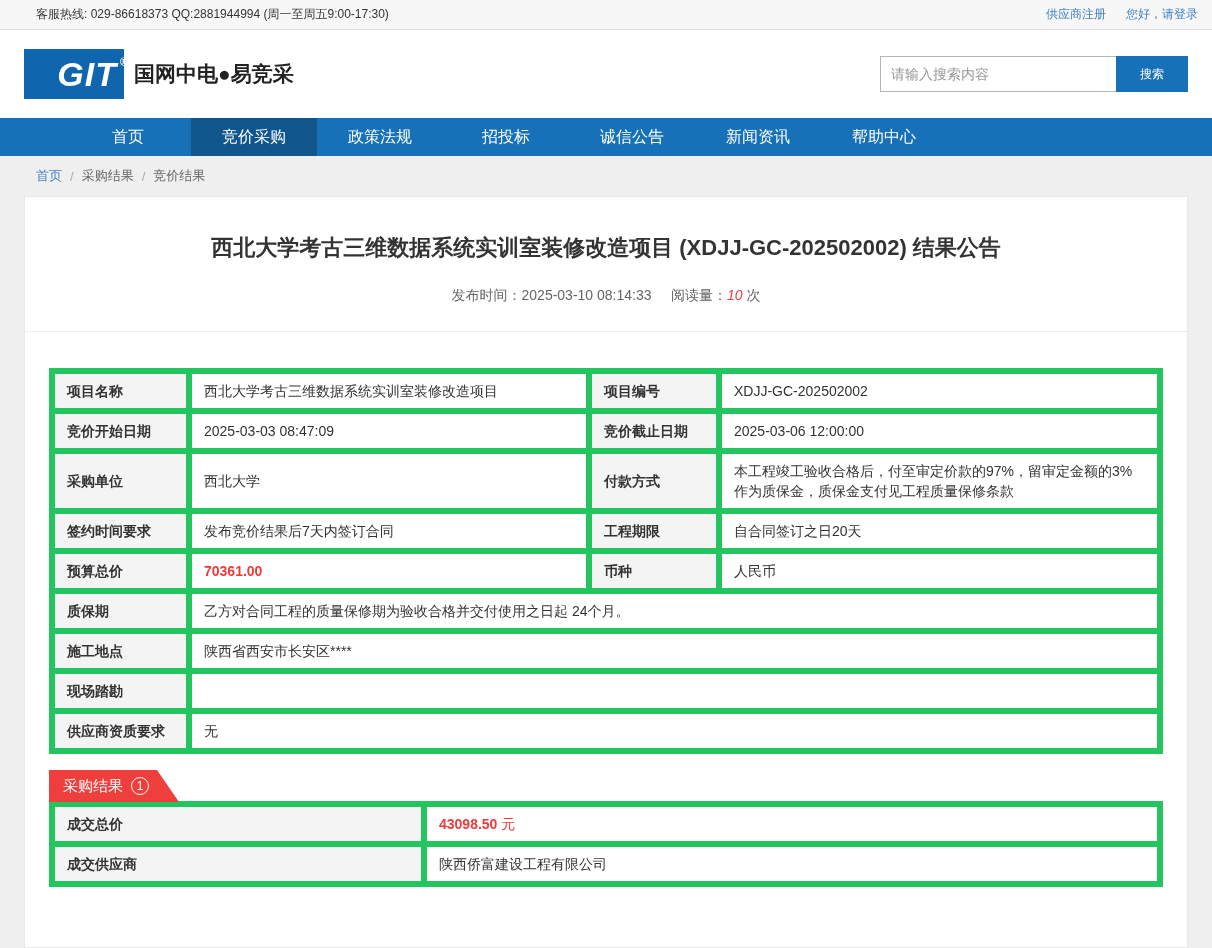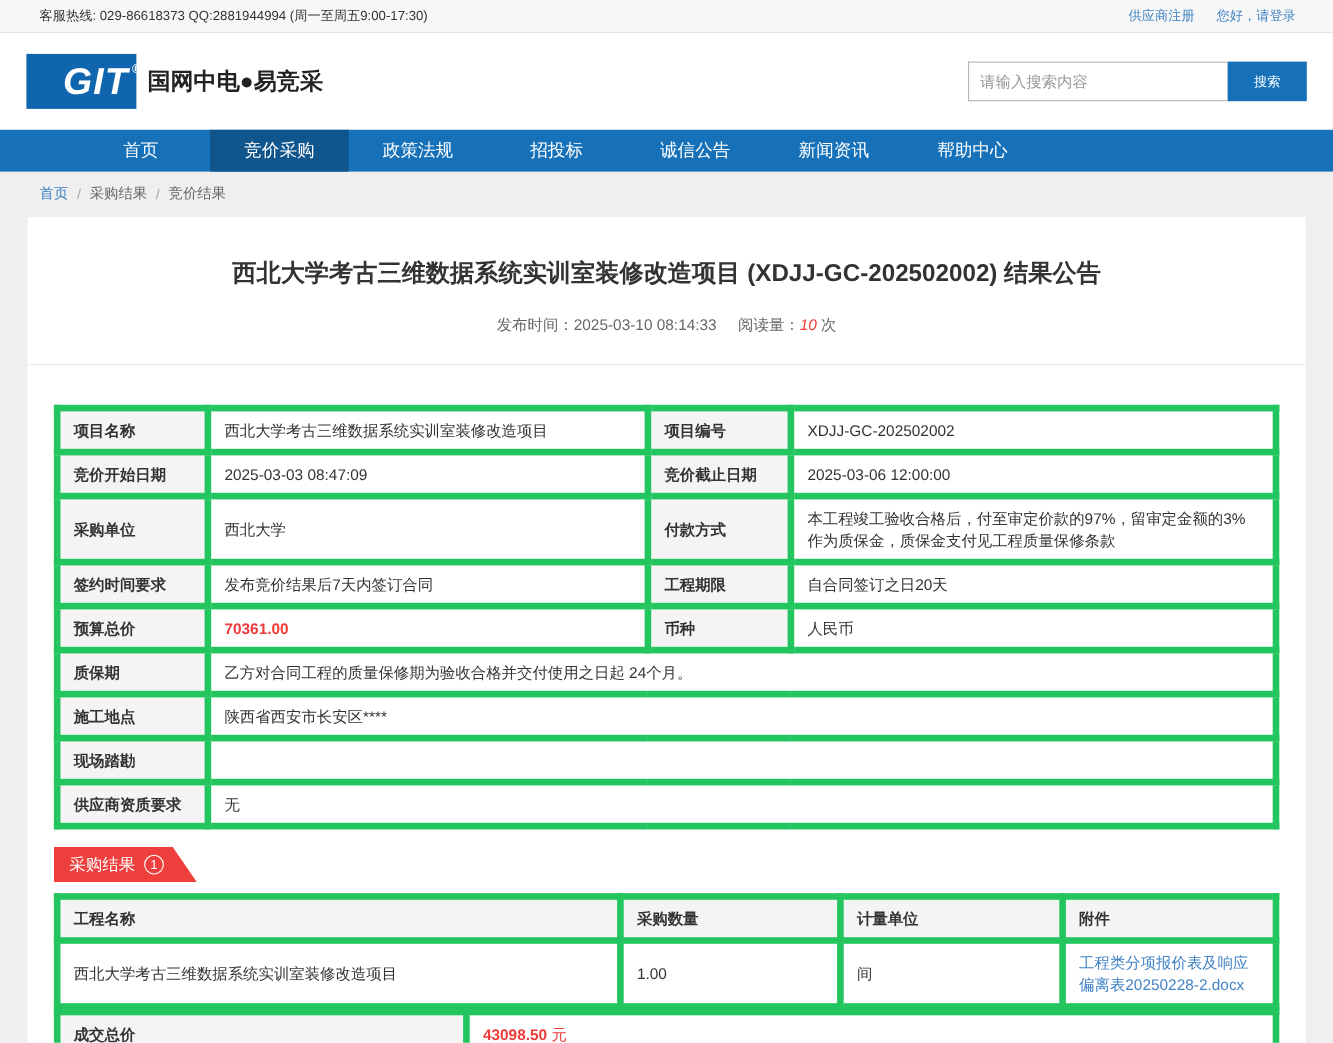--- a/index.html
+++ b/index.html
@@ -1,21 +1,21 @@
 <!DOCTYPE html>
 <html><head>
 <meta charset="utf-8">
 <style>
   * { margin:0; padding:0; box-sizing:border-box; }
   html,body { width:1212px; height:948px; overflow:hidden; background:#efefef;
     font-family:"Liberation Sans","DejaVu Sans",sans-serif; color:#333; }
 
   
   .topbar { height:30px; background:#f7f7f7; border-bottom:1px solid #e3e3e3;
-    display:flex; justify-content:space-between; align-items:center; padding:0 34px 0 36px;
+    display:flex; justify-content:space-between; align-items:center; padding:0 14px 0 36px;
     font-size:12px; color:#333; }
   .topbar-right { display:flex; gap:20px; }
   .topbar-right a { color:#4183c4; text-decoration:none; cursor:pointer; }
 
   
   .header { height:88px; background:#fff; display:flex; align-items:center; padding:0 24px; }
   .logo-box { background:#1065af; color:#fff; width:100px; height:50px; display:flex;
     align-items:center; justify-content:center; font-style:italic; font-weight:bold;
     font-size:34px; letter-spacing:1px; position:relative;padding-left:36px; }
   .logo-reg { font-size:12px; font-style:normal; position:relative; top:-12px; left:3px; }
@@ -183,42 +183,20 @@
     </tbody>
       </table>
 
     
     <div class="result-tab">
       <span>采购结果</span>
       <span class="tab-circle">1</span>
     </div>
 
     
-    <table class="result-table">
-      <colgroup>
-          <col style="width:512px">
-          <col style="width:200px">
-          <col style="width:202px">
-          <col>
-        </colgroup>
-      <tbody>
-          <tr>
-        <th>工程名称</th>
-        <th>采购数量</th>
-        <th>计量单位</th>
-        <th>附件</th>
-      </tr>
-      <tr style="height:56px;">
-        <td>西北大学考古三维数据系统实训室装修改造项目</td>
-        <td>1.00</td>
-        <td>间</td>
-        <td><a class="attach-link">工程类分项报价表及响应偏离表20250228-2.docx</a></td>
-      </tr>
-    </tbody>
-      </table>
 
     
     <table class="bottom-table">
       <colgroup>
           <col style="width:372px">
           <col>
         </colgroup>
       <tbody>
           <tr>
         <td class="lbl">成交总价</td>

